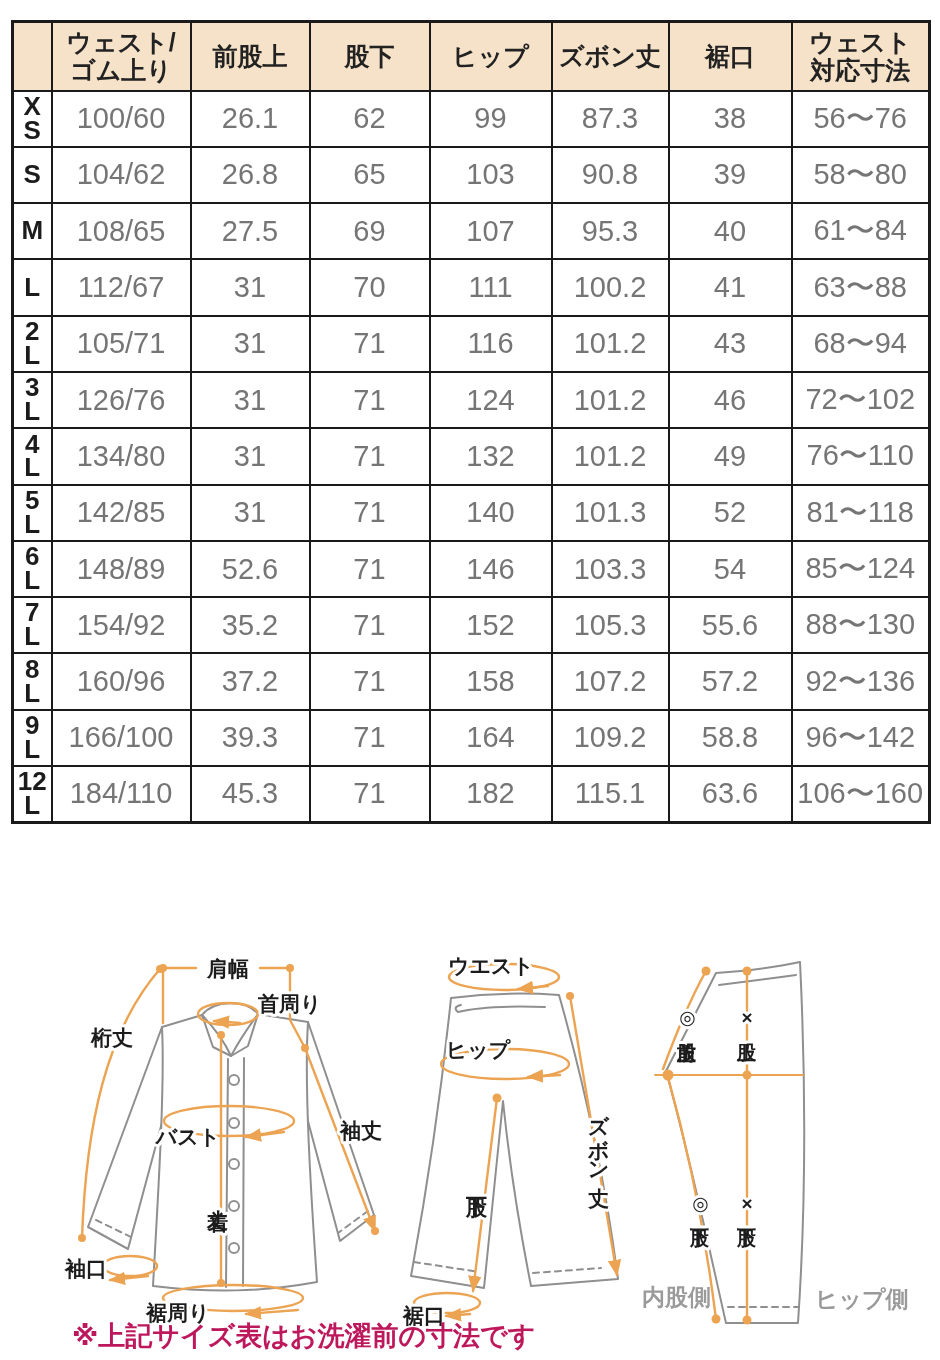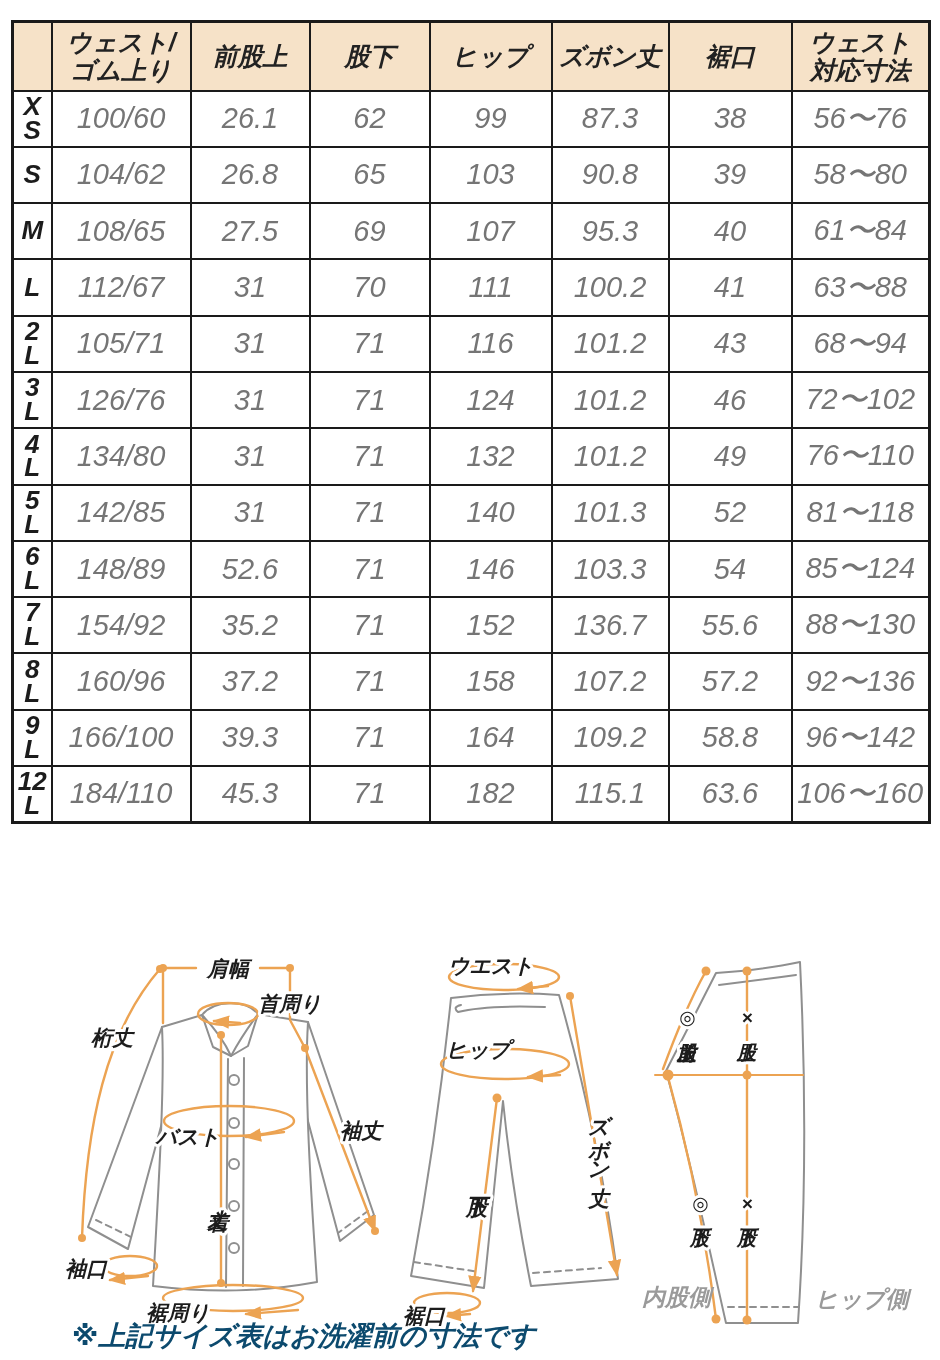--- a/index.html
+++ b/index.html
@@ -1,17 +1,17 @@
 <!DOCTYPE html>
 <html><head>
 <meta charset="utf-8">
 <style>
   html,body{margin:0;padding:0;background:#fff;}
   .page{position:relative;width:940px;height:1360px;background:#ffffff;overflow:hidden;
-        font-family:"Liberation Sans","DejaVu Sans",sans-serif;font-style:italic;}
+        font-family:"Liberation Sans","DejaVu Sans",sans-serif;}
 
   
   table.size-table{position:absolute;left:11px;top:20px;width:917px;
     border-collapse:collapse;table-layout:fixed;border:3px solid #1a1a1a;}
   table.size-table th,table.size-table td{border:2px solid #1a1a1a;text-align:center;
     vertical-align:middle;padding:0;overflow:hidden;}
   thead tr{height:69px;}
   tbody tr{height:56.3px;}
   thead th{background:#f6e2c8;color:#222;font-size:25px;font-weight:600;
     line-height:1.14;white-space:pre-line;letter-spacing:0px;}
@@ -27,21 +27,21 @@
   .meas{fill:none;stroke:#eca352;stroke-width:2.4;stroke-linecap:round;}
   .dot{fill:#eca352;stroke:none;}
   .dlabel{font-family:"Liberation Sans","DejaVu Sans",sans-serif;font-size:21px;font-weight:700;
     fill:#1c1c1c;paint-order:stroke;stroke:#ffffff;stroke-width:6px;stroke-linejoin:round;}
   .vlabel{writing-mode:vertical-rl;text-orientation:upright;}
   .slabel{font-size:19px;}
   .gray-label{font-family:"Liberation Sans","DejaVu Sans",sans-serif;font-size:23px;font-weight:700;
     fill:#9a9a9a;stroke:none;}
 
   
-  .note{position:absolute;left:72px;top:1318px;font-size:27px;font-weight:600;color:#0c4a6e;}
+  .note{position:absolute;left:72px;top:1318px;font-size:27px;font-weight:600;color:#be185d;}
 </style>
 </head>
 <body>
 
 <div class="page">
 
   <table class="size-table">
     <colgroup>
       <col style="width:39px">
         <col style="width:139px">
@@ -163,21 +163,21 @@
           <td>54</td>
           <td>85〜124</td>
         </tr>
         <tr>
           <th>7
 L</th>
           <td>154/92</td>
           <td>35.2</td>
           <td>71</td>
           <td>152</td>
-          <td>136.7</td>
+          <td>105.3</td>
           <td>55.6</td>
           <td>88〜130</td>
         </tr>
         <tr>
           <th>8
 L</th>
           <td>160/96</td>
           <td>37.2</td>
           <td>71</td>
           <td>158</td>

